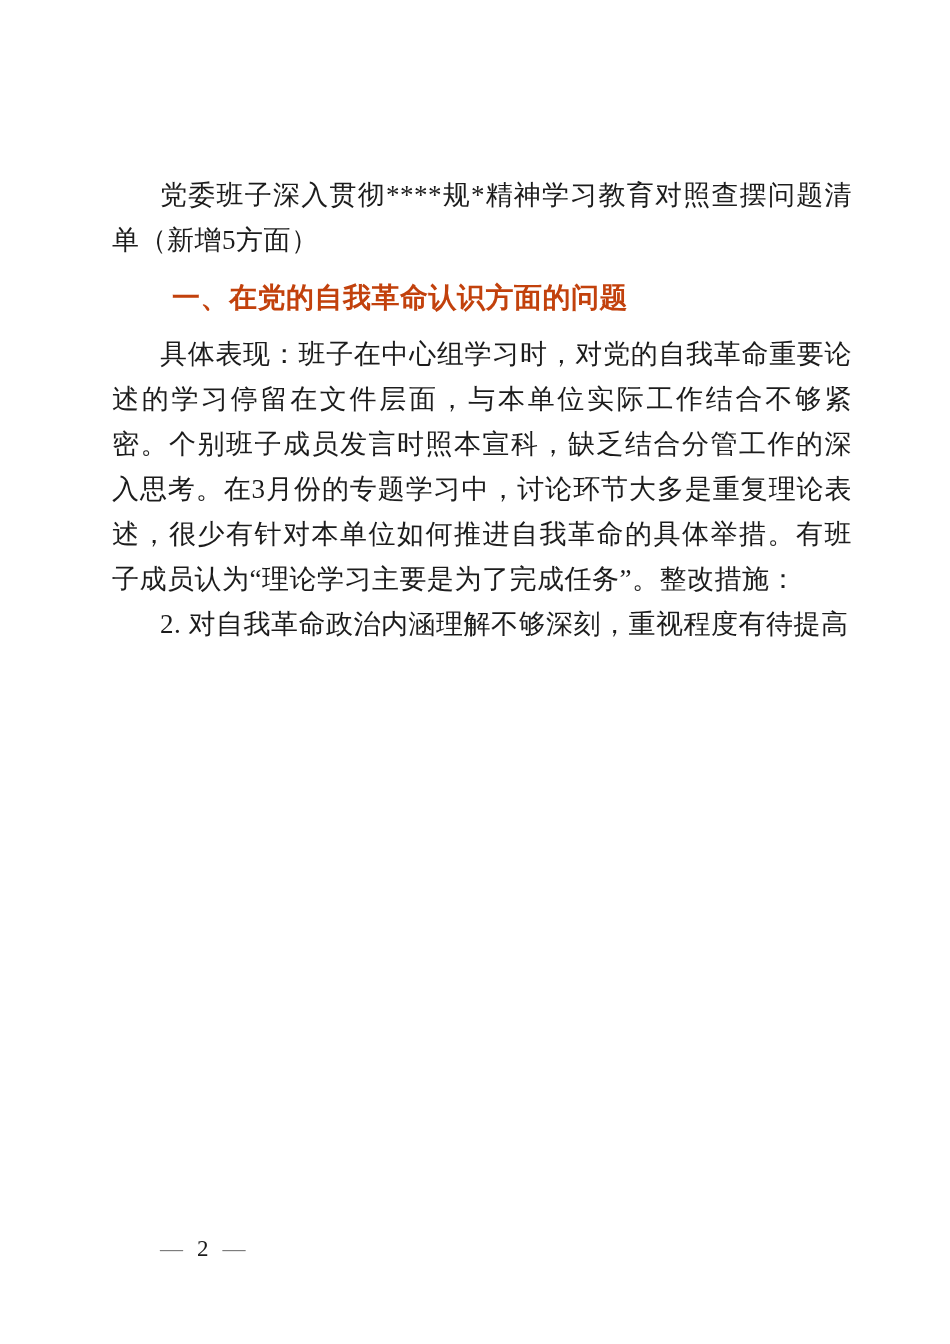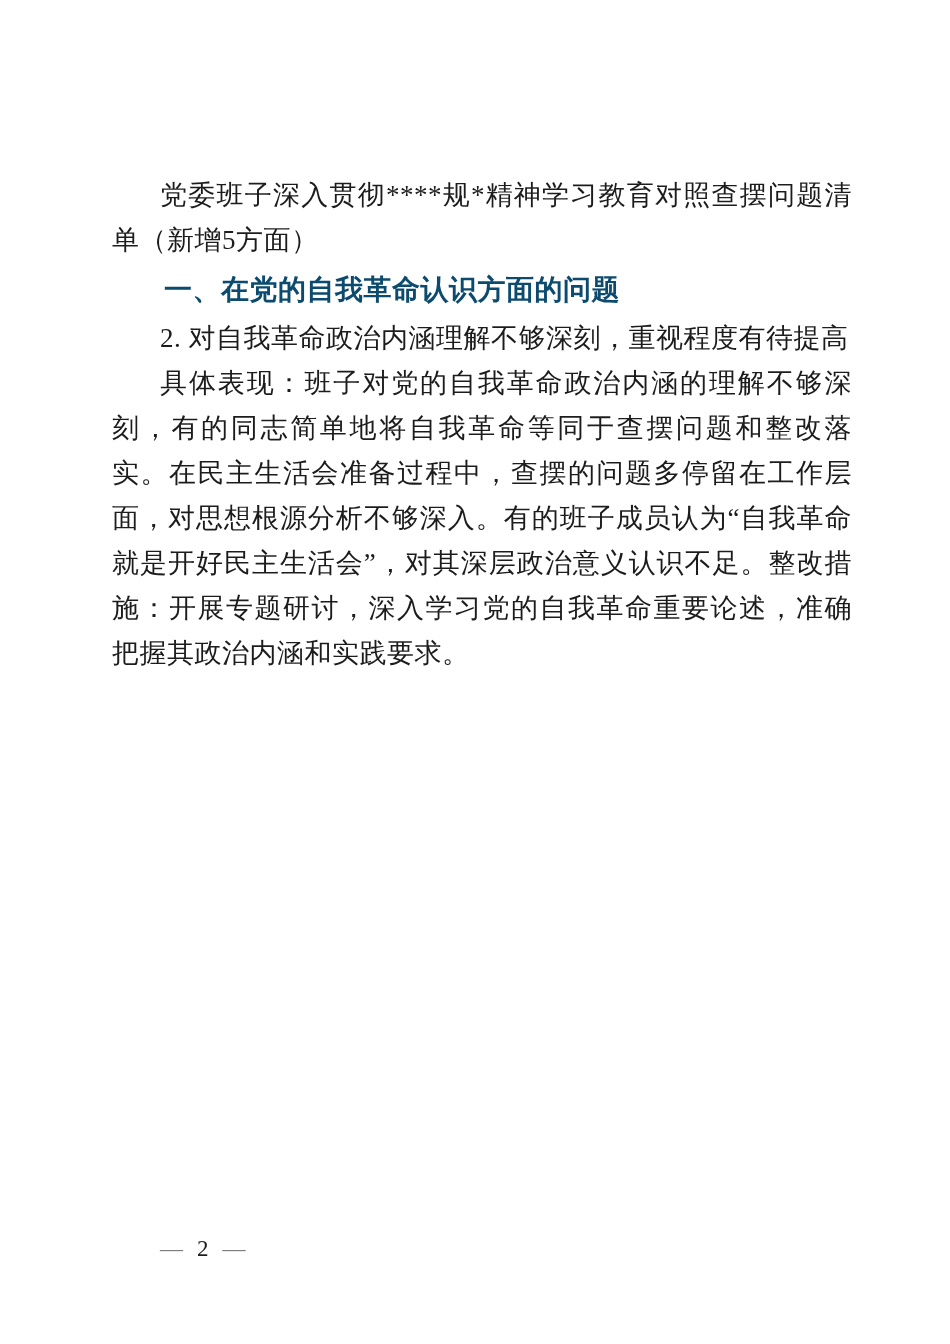--- a/index.html
+++ b/index.html
@@ -27,28 +27,28 @@
     margin: 0;
     font-size: 27px;
     line-height: 45px;
     text-align: justify;
     text-indent: 48px;
     letter-spacing: 0.5px;
     color: #1c1c1c;
     font-weight: 400;
   }
   .section-heading {
-    margin: 4px;
+    margin: 12px;
     font-family: "Liberation Sans", "DejaVu Sans", sans-serif;
     font-weight: 700;
     font-size: 28px;
     line-height: 45px;
     text-indent: 48px;
     letter-spacing: 0.5px;
-    color: #0c4a6e;
+    color: #c2410c;
   }
   .footer {
     position: absolute;
     left: 160px;
     top: 1235px;
     font-size: 23px;
     line-height: 28px;
     font-family: "Liberation Serif", "DejaVu Serif", serif;
     white-space: nowrap;
   }
@@ -60,20 +60,20 @@
     margin: 0 14px;
   }
 </style>
 </head>
 <body>
 
 <div class="page">
   <div class="content">
     <p class="para">党委班子深入贯彻****规*精神学习教育对照查摆问题清单（新增5方面）</p>
     <p class="section-heading">一、在党的自我革命认识方面的问题</p>
+    <p class="para">具体表现：班子在中心组学习时，对党的自我革命重要论述的学习停留在文件层面，与本单位实际工作结合不够紧密。个别班子成员发言时照本宣科，缺乏结合分管工作的深入思考。在3月份的专题学习中，讨论环节大多是重复理论表述，很少有针对本单位如何推进自我革命的具体举措。有班子成员认为“理论学习主要是为了完成任务”。整改措施：</p>
     <p class="para">2. 对自我革命政治内涵理解不够深刻，重视程度有待提高</p>
-    <p class="para">具体表现：班子对党的自我革命政治内涵的理解不够深刻，有的同志简单地将自我革命等同于查摆问题和整改落实。在民主生活会准备过程中，查摆的问题多停留在工作层面，对思想根源分析不够深入。有的班子成员认为“自我革命就是开好民主生活会”，对其深层政治意义认识不足。整改措施：开展专题研讨，深入学习党的自我革命重要论述，准确把握其政治内涵和实践要求。</p>
   </div>
 
   <div class="footer">
     <span class="pgdash">—</span><span class="pgnum">2</span><span class="pgdash">—</span>
   </div>
 </div>
 
 </body></html>

